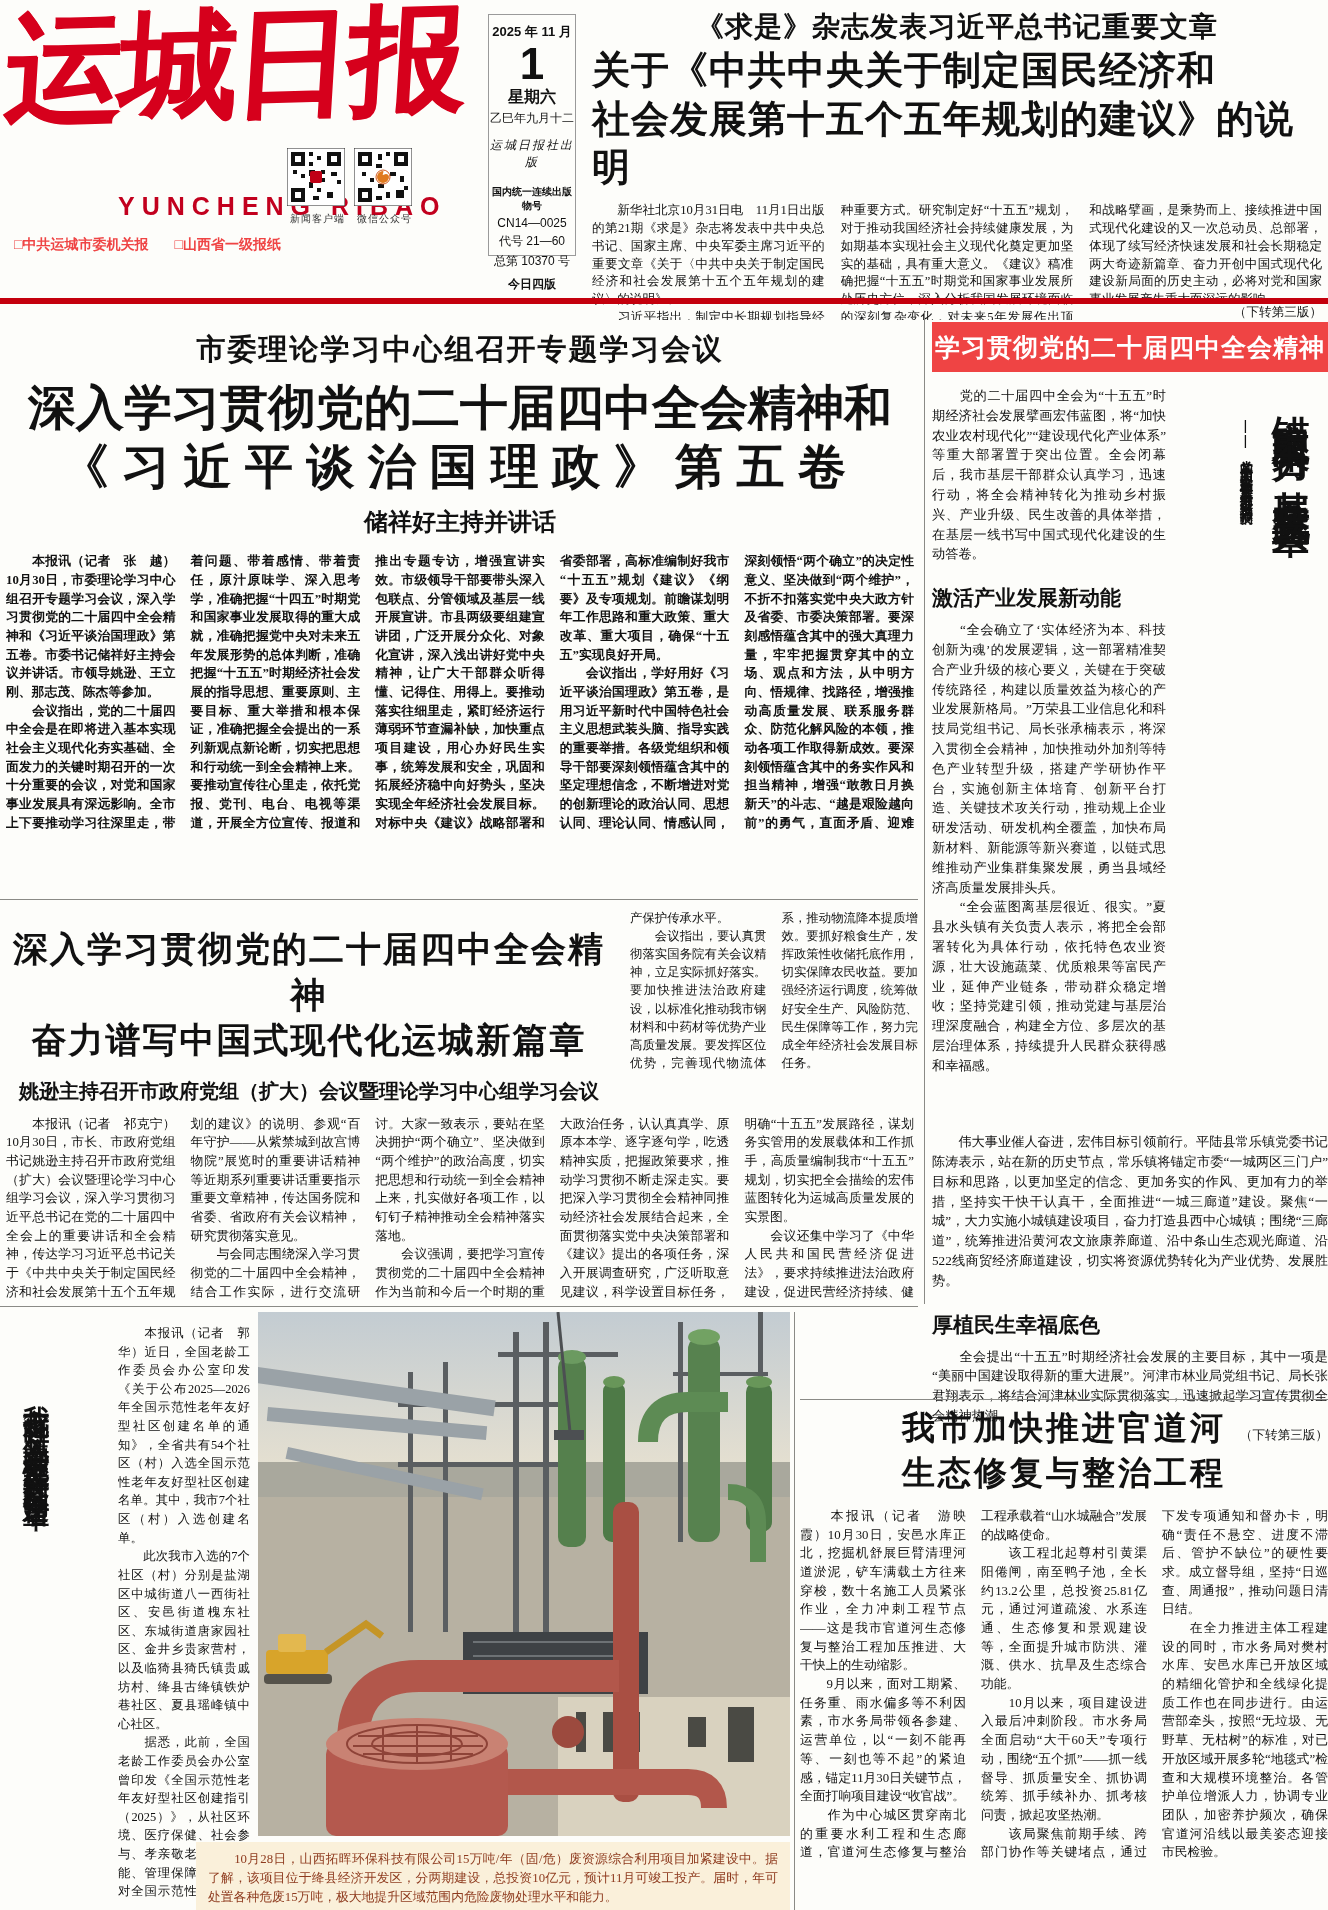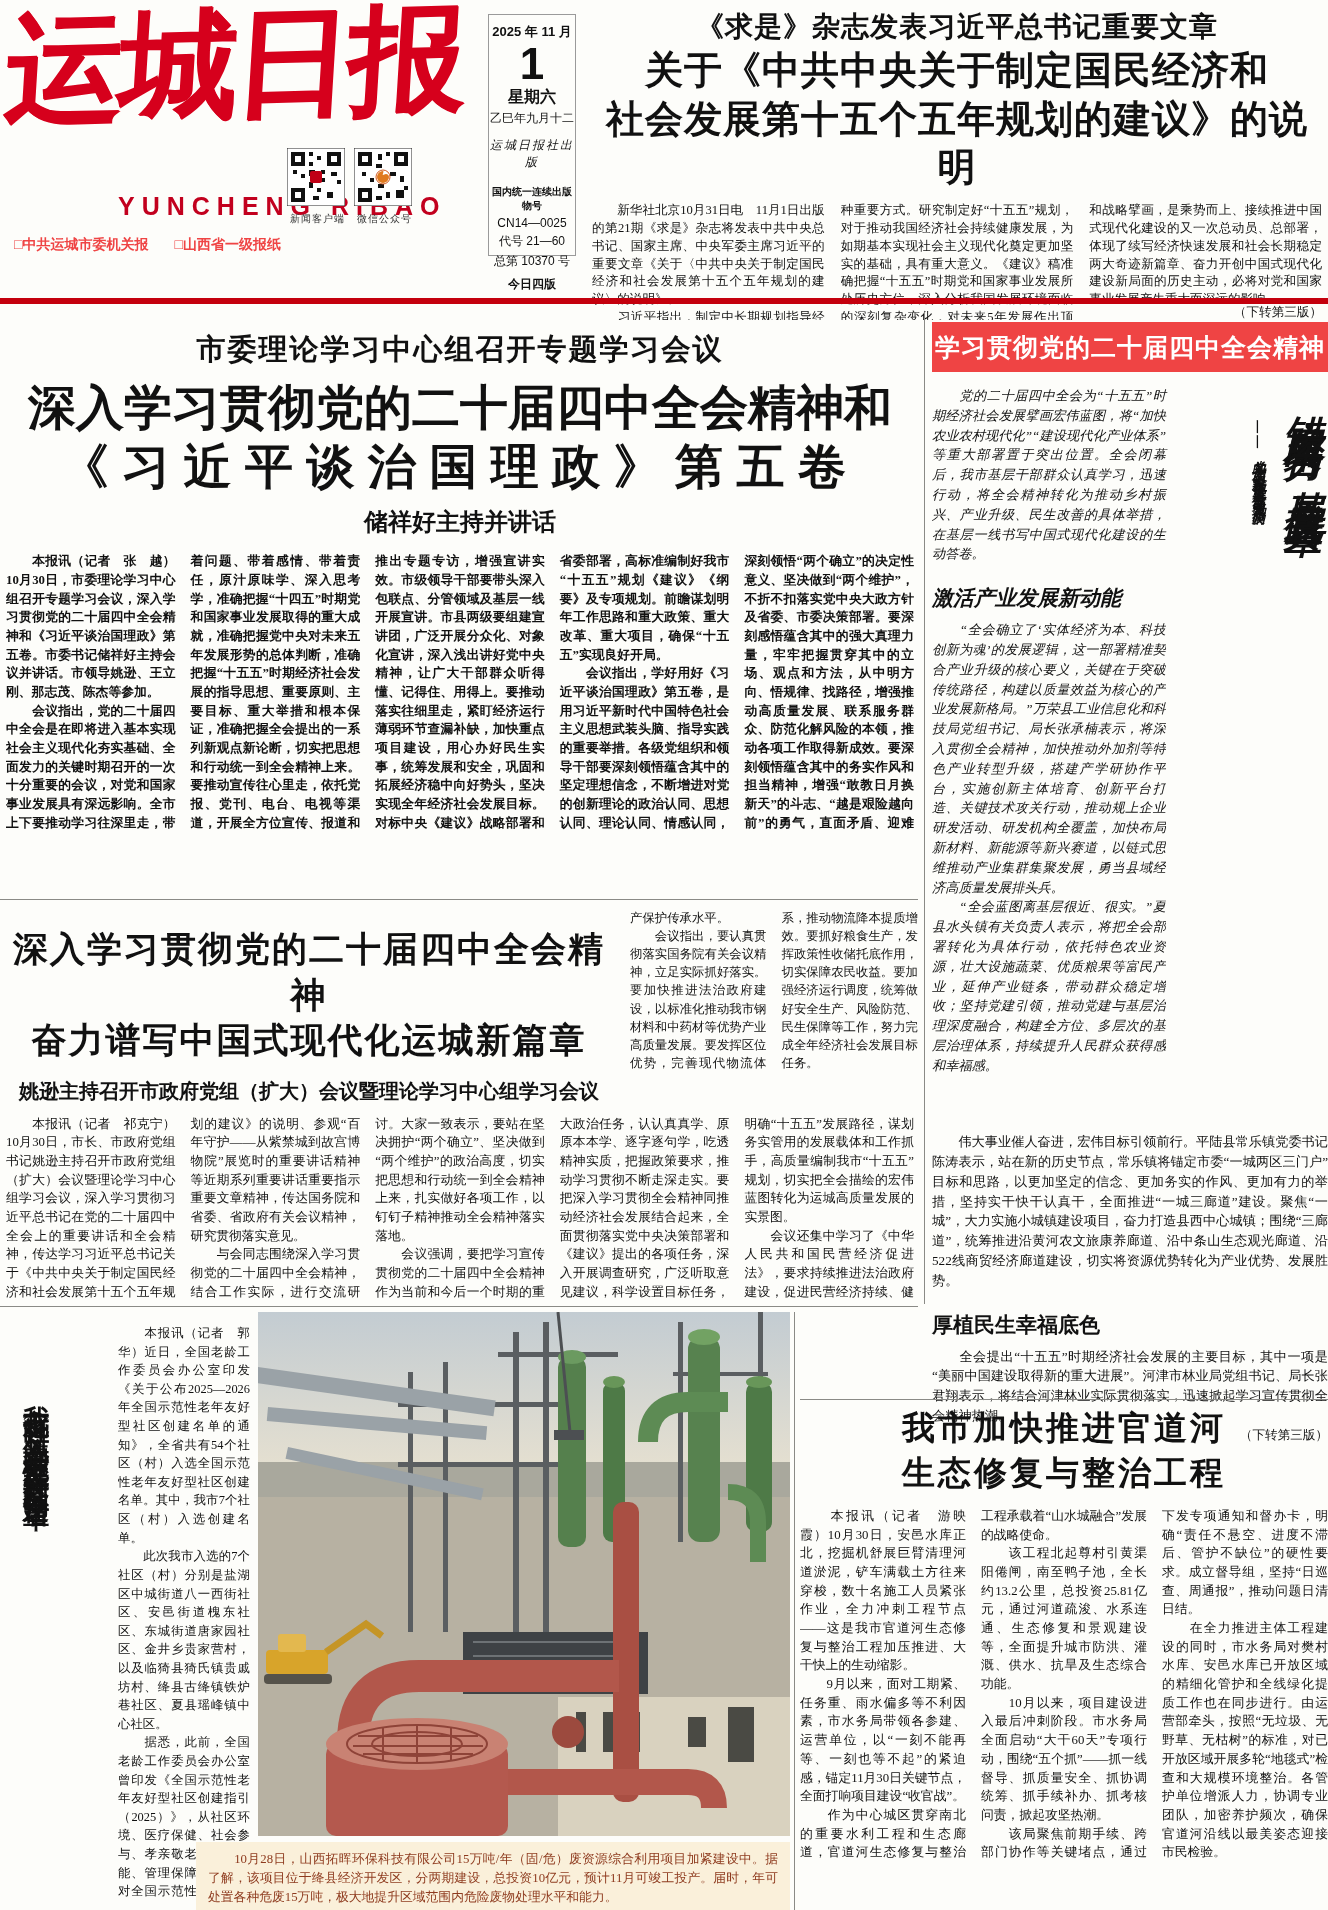--- a/index.html
+++ b/index.html
@@ -27,21 +27,21 @@
   .db-week{font-size:16px;font-weight:600;}
   .db-lunar{font-size:12px;margin-top:2px;}
   .db-pub{font-size:12px;margin-top:10px;letter-spacing:2px;font-family:"Liberation Serif",serif;font-style:italic;}
   .db-issn-label{font-size:10px;font-weight:700;margin-top:14px;}
   .db-line{font-size:12px;margin-top:3px;}
   .db-pages{font-size:12px;margin-top:6px;font-weight:600;}
 
   .top-story{position:absolute;left:592px;top:8px;width:730px;}
   .ts-kicker{text-align:center;font-size:28px;font-weight:900;letter-spacing:1px;
     font-family:"Liberation Sans",sans-serif;}
-  .ts-h{text-align:center;font-size:38px;font-weight:700;line-height:1.28;letter-spacing:1px;}
+  .ts-h{font-size:38px;font-weight:700;line-height:1.28;letter-spacing:1px;}
   .ts-cols{display:flex;gap:16px;margin-top:10px;}
   .ts-col{flex:1;font-size:12.6px;line-height:1.42;text-align:justify;white-space:pre-line;
     height:118px;overflow:hidden;}
   .ts-jump{text-align:right;font-size:12.6px;margin-top:2px;}
 
   .red-rule{position:absolute;left:0;top:298px;width:1328px;height:6px;background:#c4000d;}
 
   
   .story1{position:absolute;left:0;top:312px;width:920px;}
   .s1-kicker{text-align:center;font-size:29px;font-weight:900;margin-top:18px;letter-spacing:2px;
@@ -62,21 +62,21 @@
   .s2-sub{text-align:center;font-size:20px;font-weight:900;margin-top:14px;
     font-family:"Liberation Sans",sans-serif;}
   .s2-side{width:288px;margin-left:12px;column-count:2;height:186px;margin-top:4px;}
   .s2-body{column-count:5;height:188px;margin:10px 6px 0 6px;}
 
   
   .right-feature{position:absolute;left:932px;top:312px;width:396px;height:1086px;}
   .rf-banner{margin-top:10px;height:50px;background:#ef4444;color:#fff;display:flex;align-items:center;
     justify-content:center;font-size:25px;font-weight:900;letter-spacing:1px;
     font-family:"Liberation Sans",sans-serif;}
-  .rf-flex{display:flex;gap:12px;margin-top:14px;font-style:italic;}
+  .rf-flex{display:flex;gap:0;margin-top:14px;}
   .rf-left{width:234px;}
   .rf-right{width:150px;display:flex;justify-content:flex-end;gap:10px;}
   .rf-p{font-size:13.2px;line-height:1.5;text-align:justify;white-space:pre-line;}
   .rf-sub{ text-align:left;font-size:21px;font-weight:900;margin:20px 0 8px 0;
     font-family:"Liberation Sans",sans-serif;}
   .rf-sec1{height:506px;overflow:hidden;}
   .v-sub{writing-mode:vertical-rl;font-size:13px;letter-spacing:2px;margin-top:34px;height:620px;
     font-family:"Liberation Sans",sans-serif;font-weight:600;}
   .v-head{writing-mode:vertical-rl;font-size:38px;font-weight:900;letter-spacing:.12em;height:680px;
     font-family:"Liberation Sans",sans-serif;}

